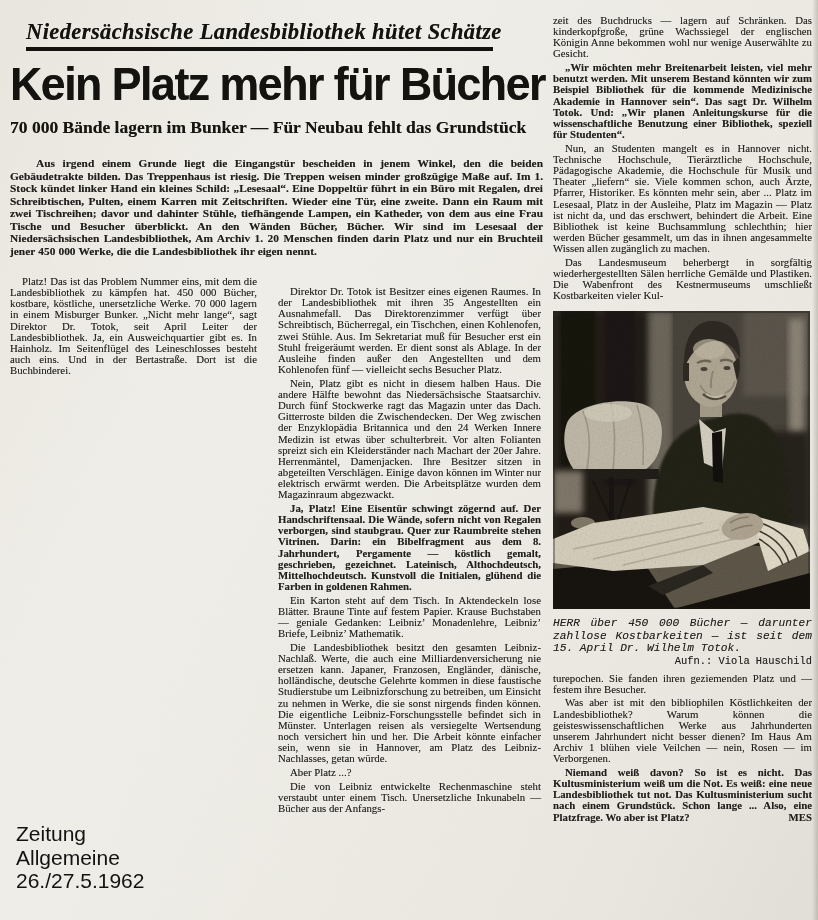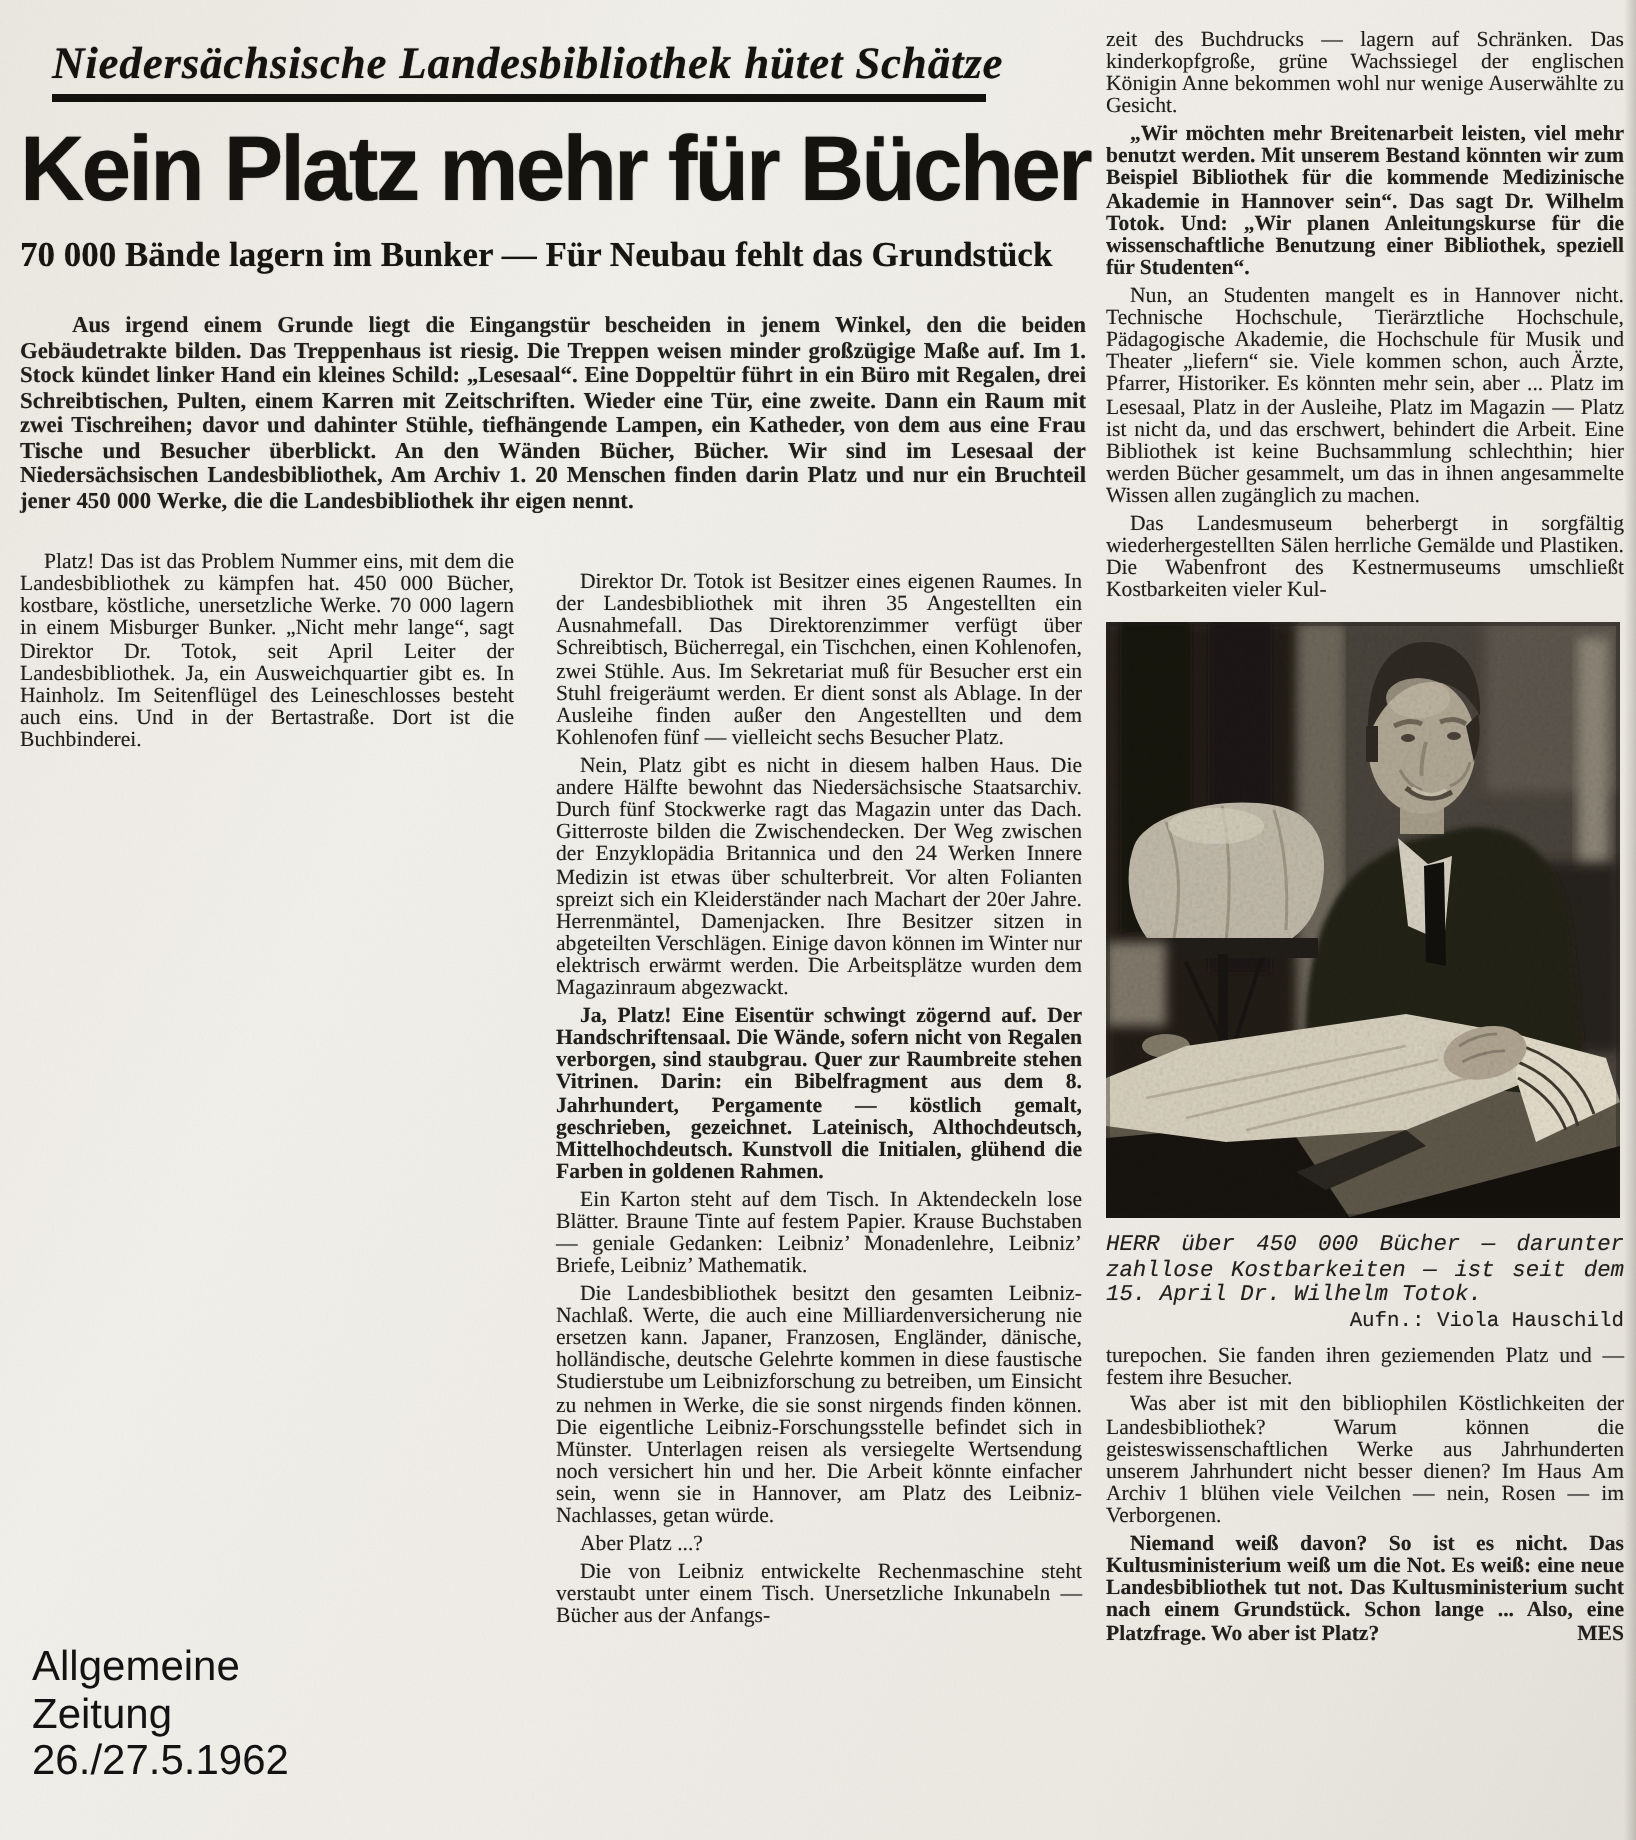--- a/index.html
+++ b/index.html
@@ -192,22 +192,22 @@
 
     <p class="no-indent">turepochen. Sie fanden ihren geziemenden Platz und — festem ihre Besucher.</p>
     <p>Was aber ist mit den bibliophilen Köstlichkeiten der Landesbibliothek? Warum können die geisteswissenschaftlichen Werke aus Jahrhunderten unserem Jahrhundert nicht besser dienen? Im Haus Am Archiv 1 blühen viele Veilchen — nein, Rosen — im Verborgenen.</p>
     <p class="bold">
       <span>Niemand weiß davon? So ist es nicht. Das Kultusministerium weiß um die Not. Es weiß: eine neue Landesbibliothek tut not. Das Kultusministerium sucht nach einem Grundstück. Schon lange ... Also, eine Platzfrage. Wo aber ist Platz?</span>
       <span class="sig">MES</span>
     </p>
   </div>
 
   <div class="source">
+    <div>Zeitung</div>
     <div>Allgemeine</div>
-    <div>Zeitung</div>
     <div>26./27.5.1962</div>
   </div>
 
   <svg class="grain" width="818" height="920" xmlns="http://www.w3.org/2000/svg">
     <filter id="pg">
       <feTurbulence type="fractalNoise" baseFrequency="0.8" numOctaves="2"></feTurbulence>
       <feColorMatrix type="saturate" values="0"></feColorMatrix>
       <feComponentTransfer>
           <feFuncA type="table" tableValues="0 0.10"></feFuncA>
         </feComponentTransfer>

